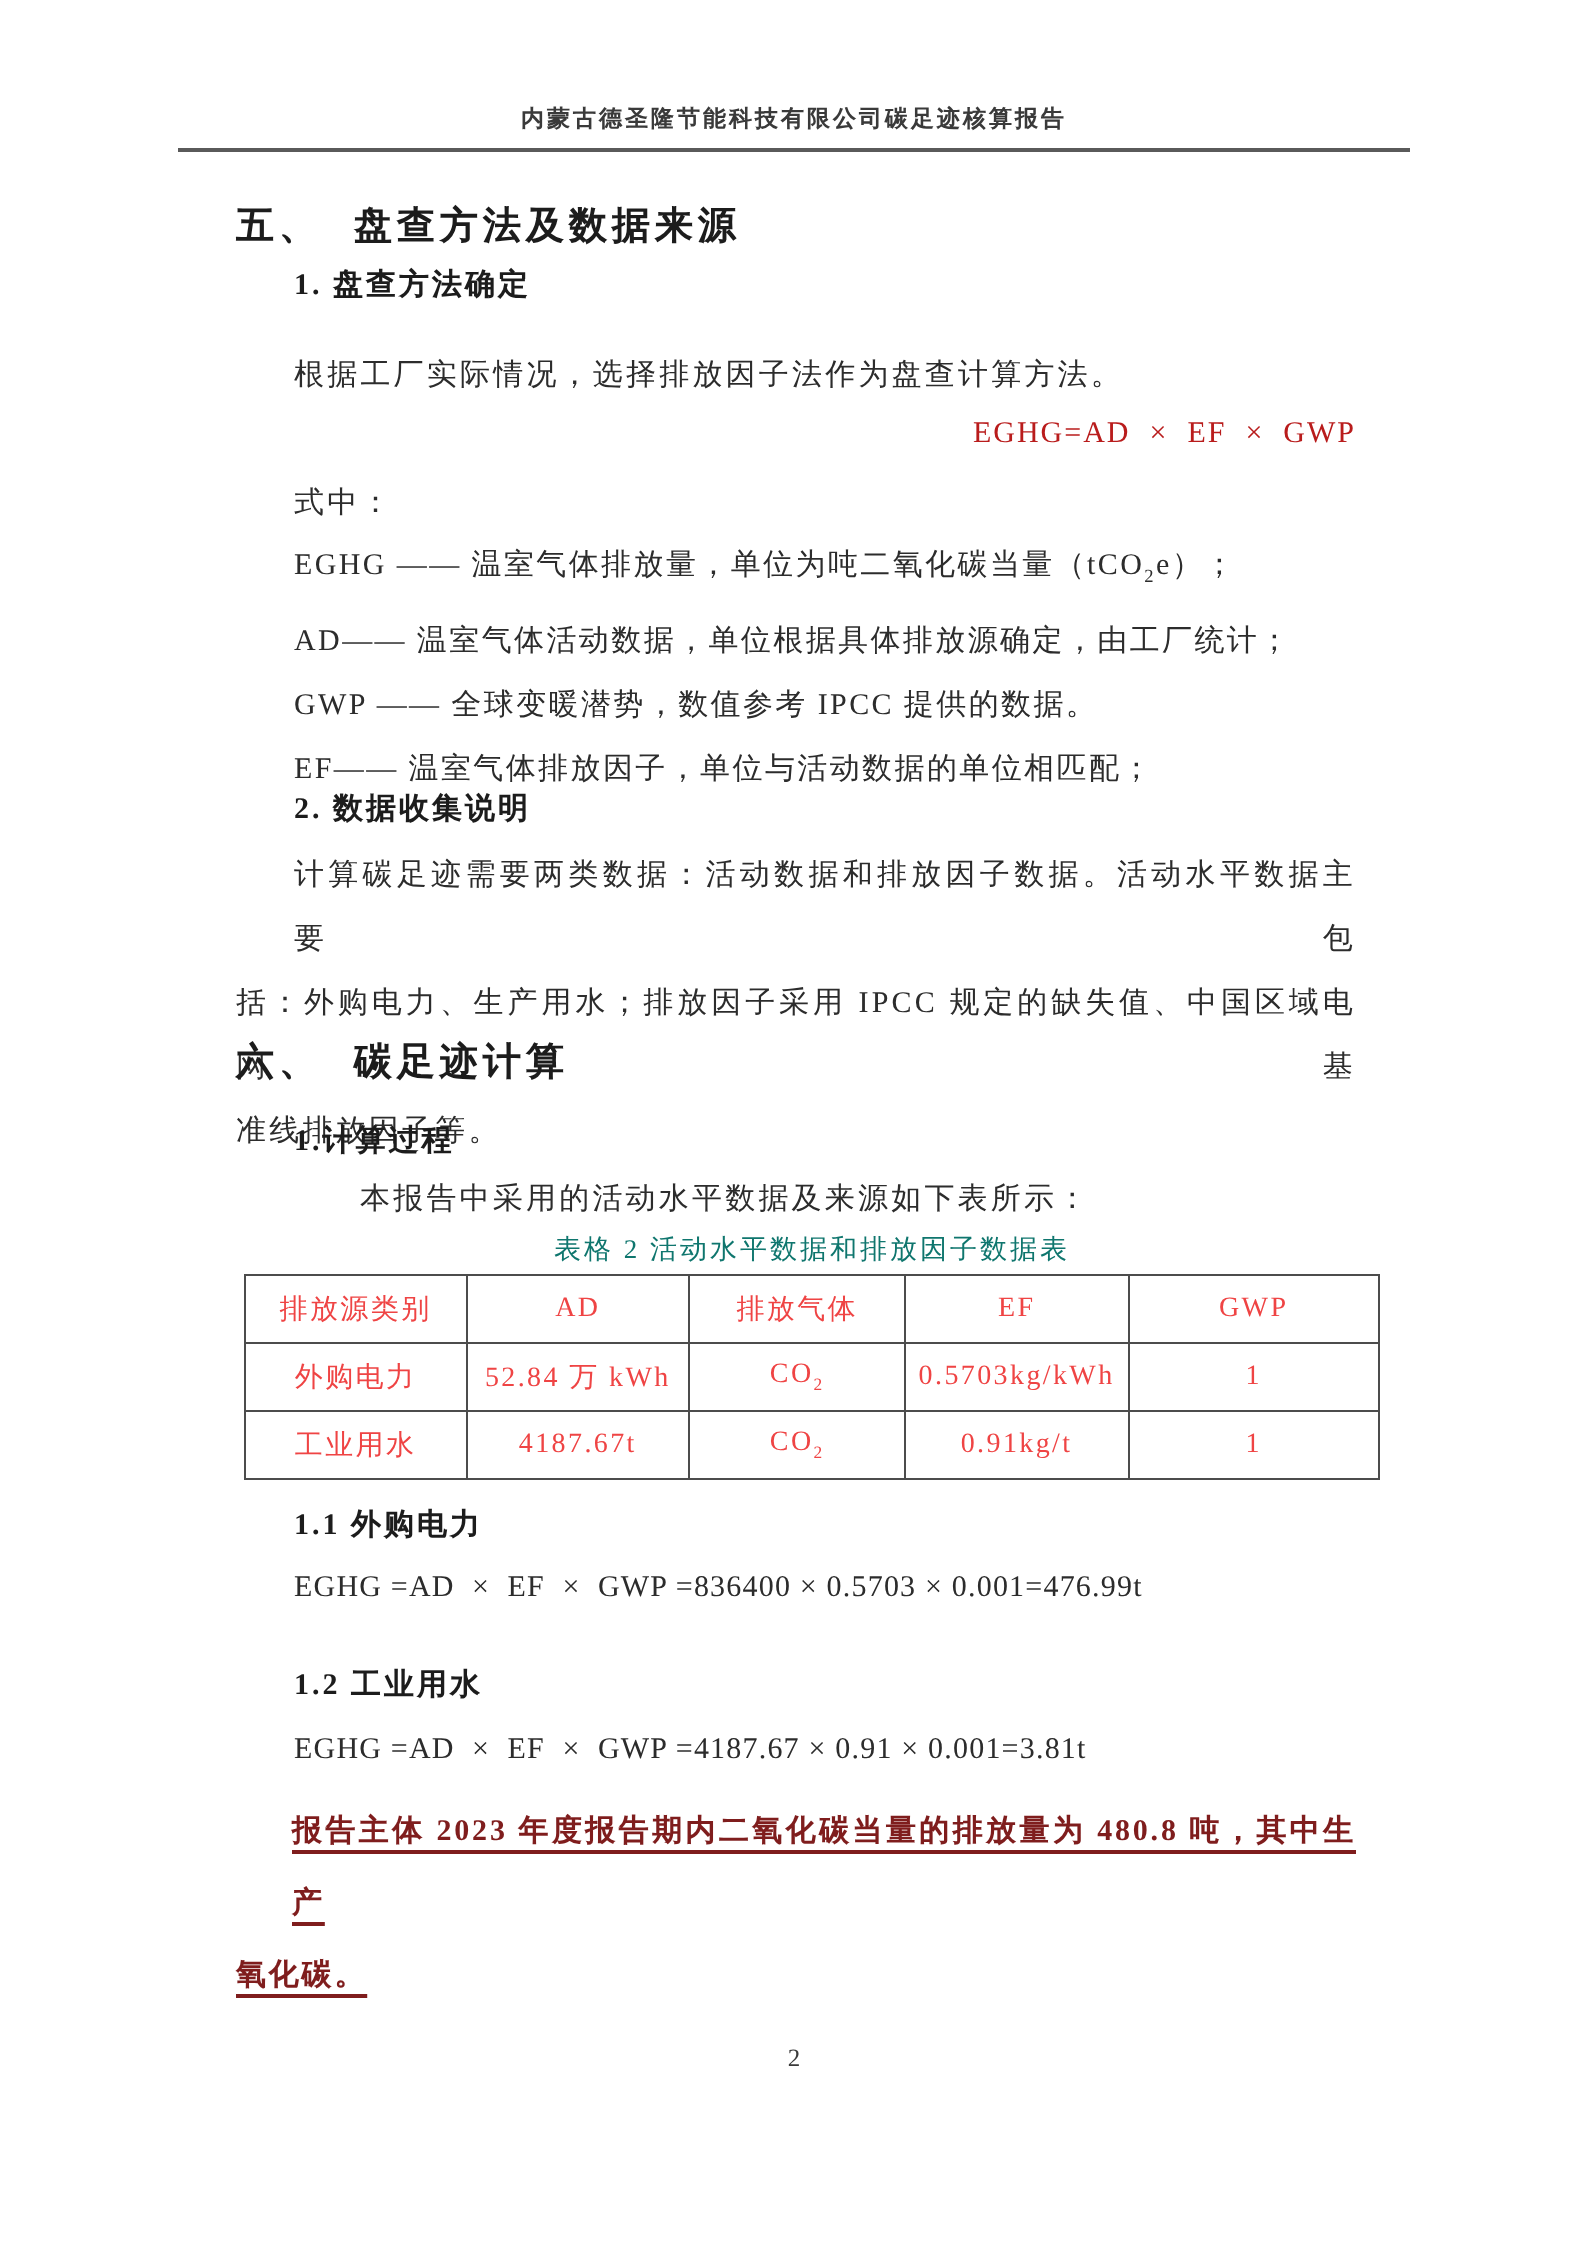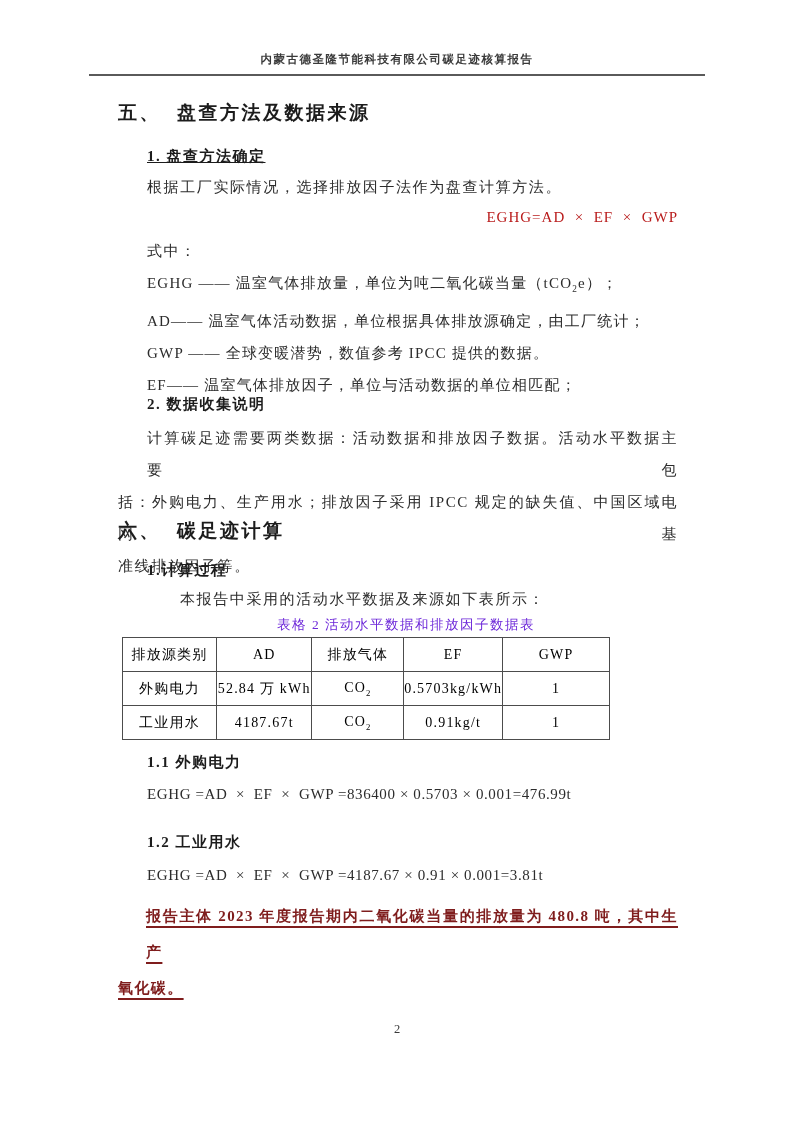--- a/index.html
+++ b/index.html
@@ -61,27 +61,27 @@
 
   .defs { left: 118px; width: 560px; line-height: 32px;
     font-size: 15px; letter-spacing: 1.2px; color: #2c2c2c; }
   .defs > div { padding-left: 29px; }
 
   sub { font-size: 0.62em; }
 
   .tbl-caption {
     left: 122px; width: 568px;
     text-align: center;
-    font-size: 13.5px; letter-spacing: 1.5px; color: #6d28d9;
+    font-size: 13.5px; letter-spacing: 1.5px; color: #0f766e;
   }
   table.data-table {
     position: absolute;
-    top: 637px; left: 122px; width: 488px;
+    top: 637px; left: 122px; width: 568px;
     border-collapse: collapse;
-    font-size: 14px; color: #000000;
+    font-size: 14px; color: #ef4444;
   }
   table.data-table th, table.data-table td {
     border: 1.5px solid #4c4c4c;
     text-align: center; vertical-align: middle;
     height: 34px;
     font-weight: normal;
     letter-spacing: 1.2px;
   }
   .c1 { width: 19.5%; } .c2 { width: 19.7%; } .c3 { width: 19%; }
   .c4 { width: 19.7%; } .c5 { width: 22.1%; }
@@ -106,21 +106,21 @@
 <body>
 
 <div class="abs page-header">
   <span>内蒙古德圣隆节能科技有限公司碳足迹核算报告</span>
 </div>
 
 <div class="abs sec-heading" style="top:100px;">
   <span class="sec-num">五、</span><span>盘查方法及数据来源</span>
 </div>
 
-<div class="abs sub-heading" style="top:147px;text-decoration:underline;">1. 盘查方法确定</div>
+<div class="abs sub-heading" style="top:133px;">1. 盘查方法确定</div>
 
 <div class="abs body-line indent1" style="top:178px; left:118px;">根据工厂实际情况，选择排放因子法作为盘查计算方法。</div>
 
 <div class="abs formula-center" style="top:209px;">EGHG=AD  ×  EF  ×  GWP</div>
 
 <div class="abs body-line indent1" style="top:242px;">式中：</div>
 
 <div class="abs defs" style="top:267px;">
   <div><span>EGHG —— 温室气体排放量，单位为吨二氧化碳当量（tCO</span><sub>2</sub><span>e）；</span></div>
   <div>AD—— 温室气体活动数据，单位根据具体排放源确定，由工厂统计；</div>

